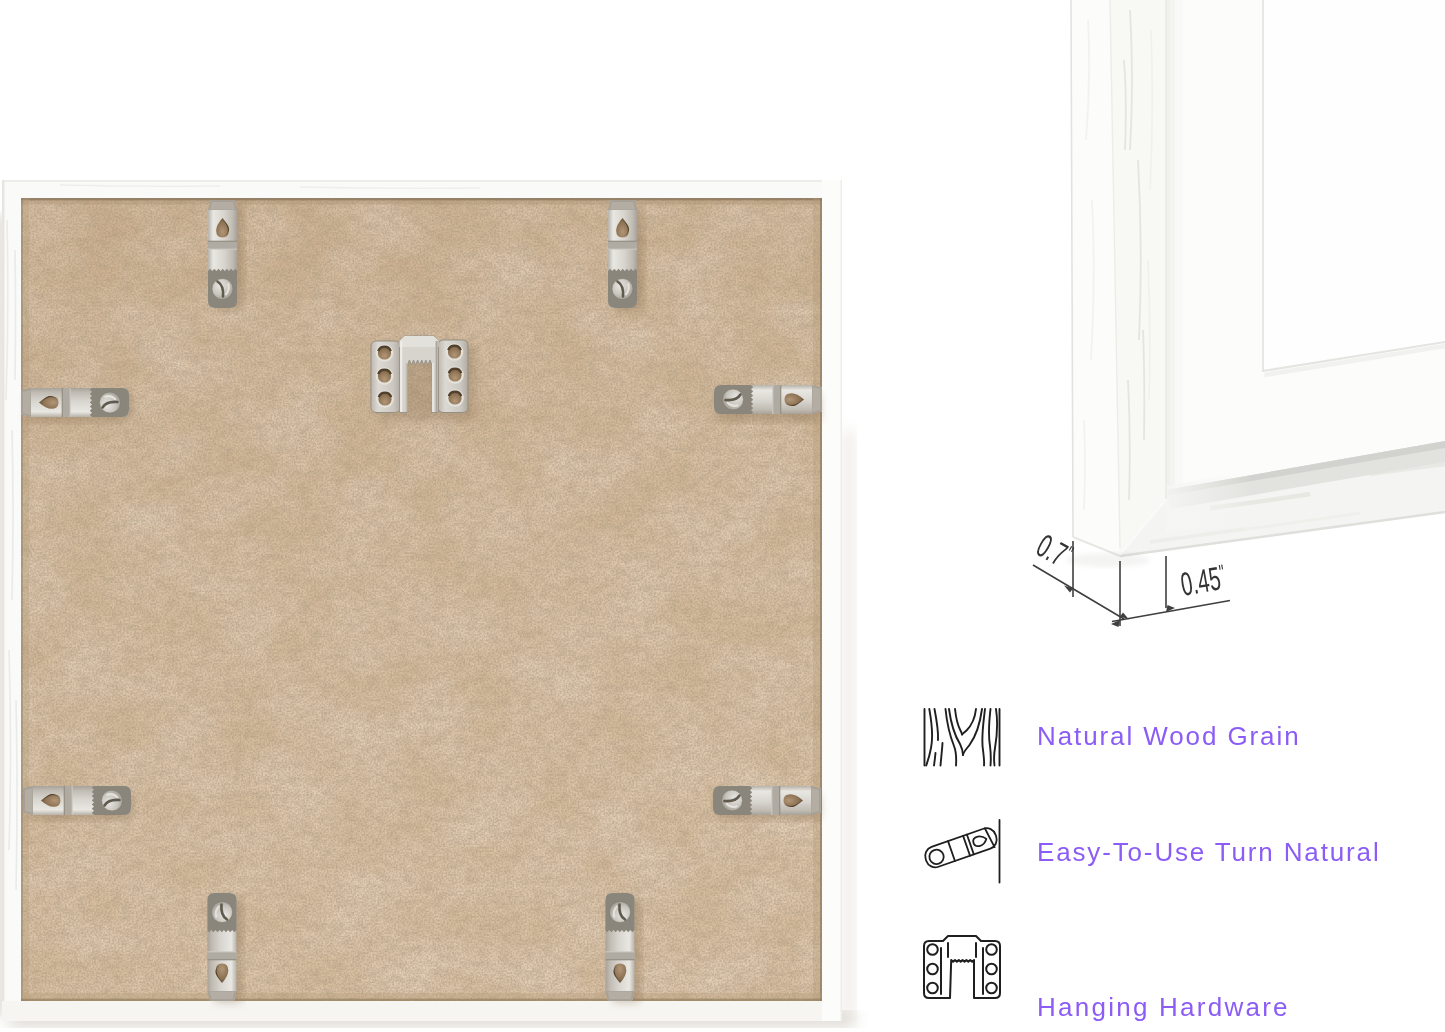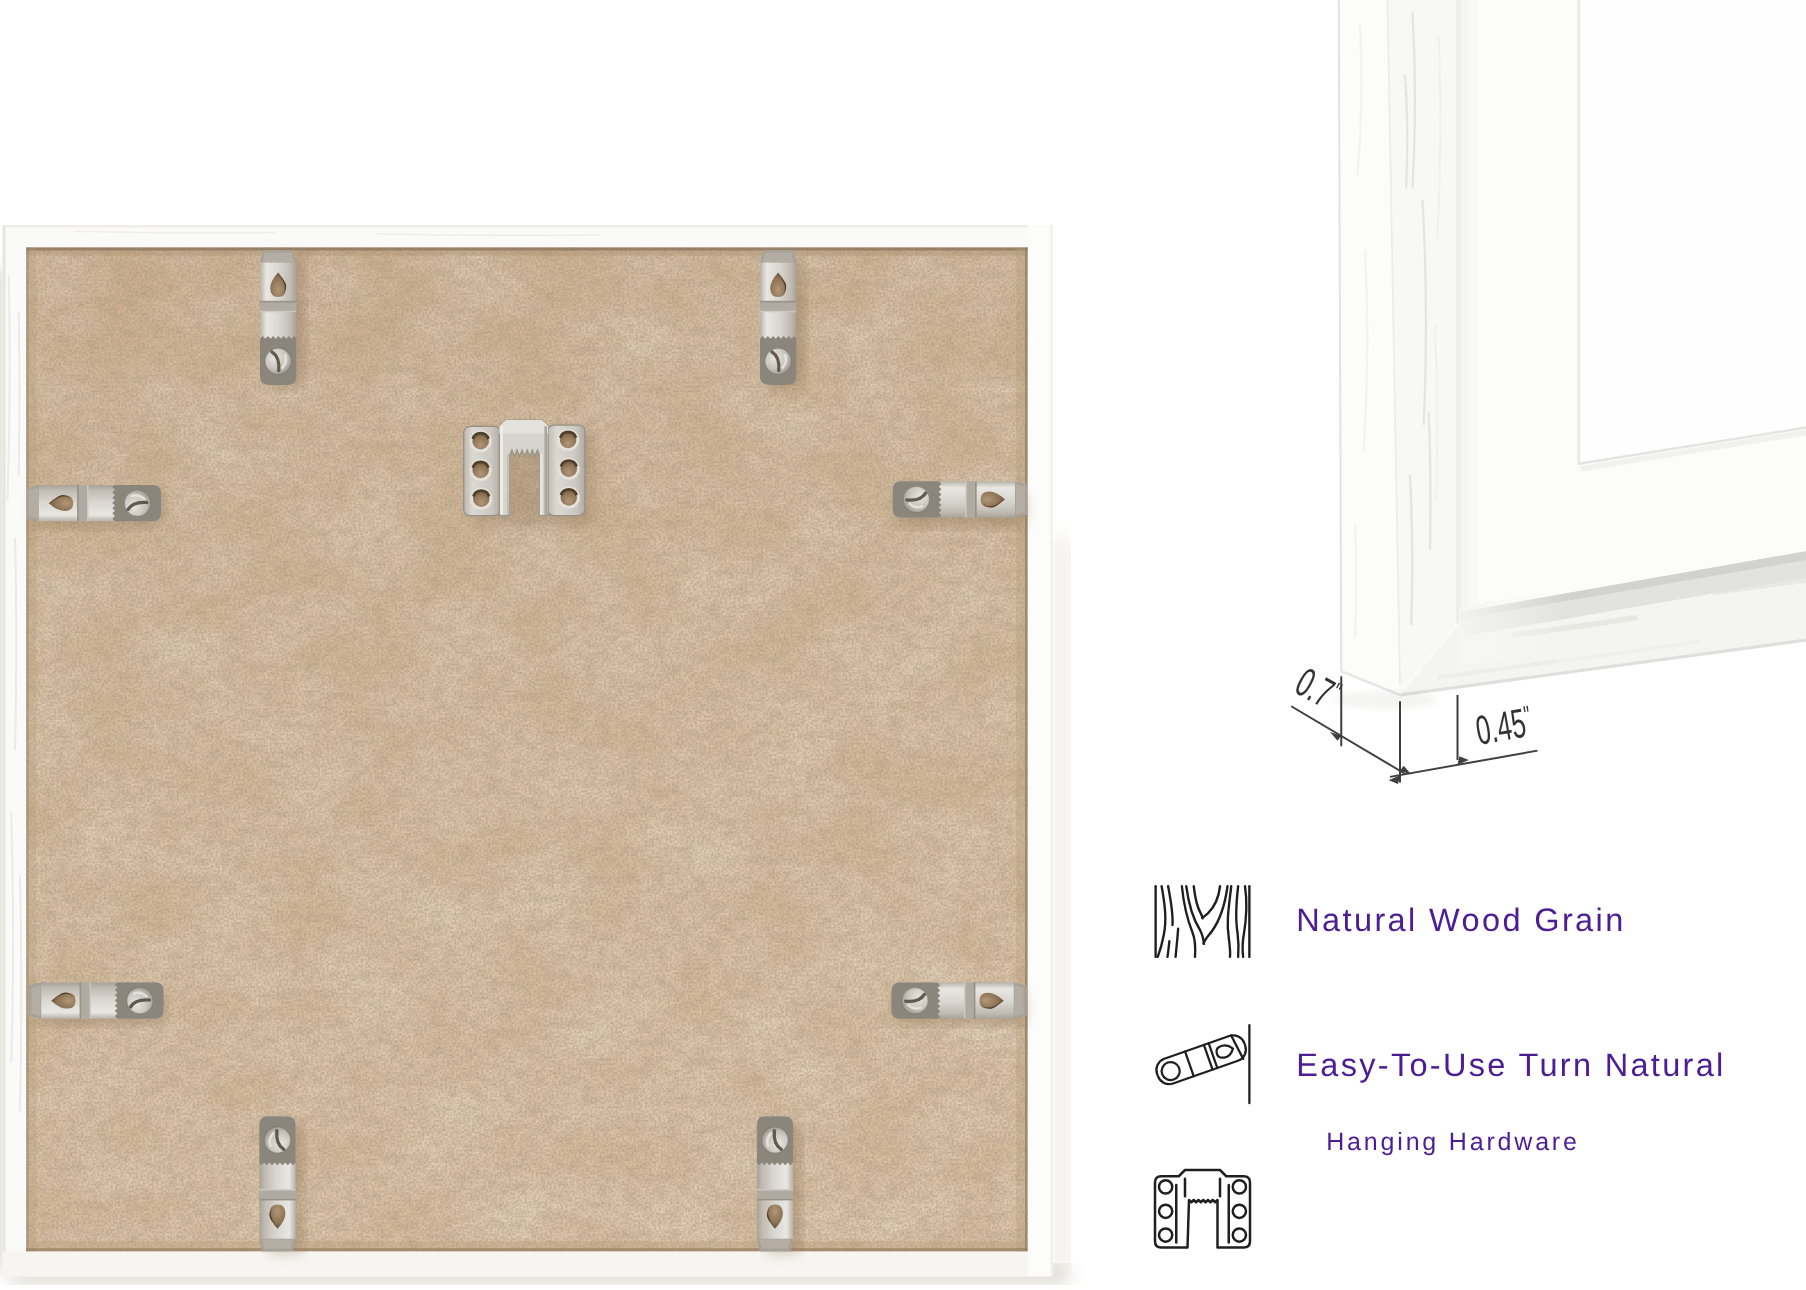--- a/index.html
+++ b/index.html
@@ -1,18 +1,18 @@
 <!DOCTYPE html>
 <html><head>
 <meta charset="utf-8">
 <style>
   html,body{margin:0;padding:0;background:#ffffff;width:1445px;height:1032px;overflow:hidden;}
   body{font-family:"Liberation Sans",sans-serif;position:relative;}
   .abs{position:absolute;}
-  .label{position:absolute;color:#4c1d95;white-space:nowrap;line-height:1;-webkit-font-smoothing:antialiased;}
+  .label{position:absolute;color:#8b5cf6;white-space:nowrap;line-height:1;-webkit-font-smoothing:antialiased;}
 </style>
 </head>
 <body>
 
 <svg class="abs" style="left:0;top:0" width="900" height="1032" viewBox="0 0 900 1032">
   <defs>
     <linearGradient id="mdfg" x1="0" y1="0" x2="0.25" y2="1">
       <stop offset="0" stop-color="#cfb292"></stop>
       <stop offset="0.45" stop-color="#d5ba9b"></stop>
       <stop offset="1" stop-color="#dac0a2"></stop>
@@ -323,13 +323,13 @@
     <path d="M62,14 L62,60"></path>
     <circle cx="11.5" cy="15.5" r="5.3"></circle>
     <circle cx="11.5" cy="35" r="5.3"></circle>
     <circle cx="11.5" cy="54" r="5.3"></circle>
     <circle cx="70.5" cy="15.5" r="5.3"></circle>
     <circle cx="70.5" cy="35" r="5.3"></circle>
     <circle cx="70.5" cy="54" r="5.3"></circle>
   </g>
 </svg>
 
-<div class="label" style="left:1037px;top:904px;font-size:20px;letter-spacing:2.25px;margin-left:24px;">Hanging Hardware</div>
+<div class="label" style="left:1037px;top:994px;font-size:26px;letter-spacing:2.25px;">Hanging Hardware</div>
 
 </body></html>

